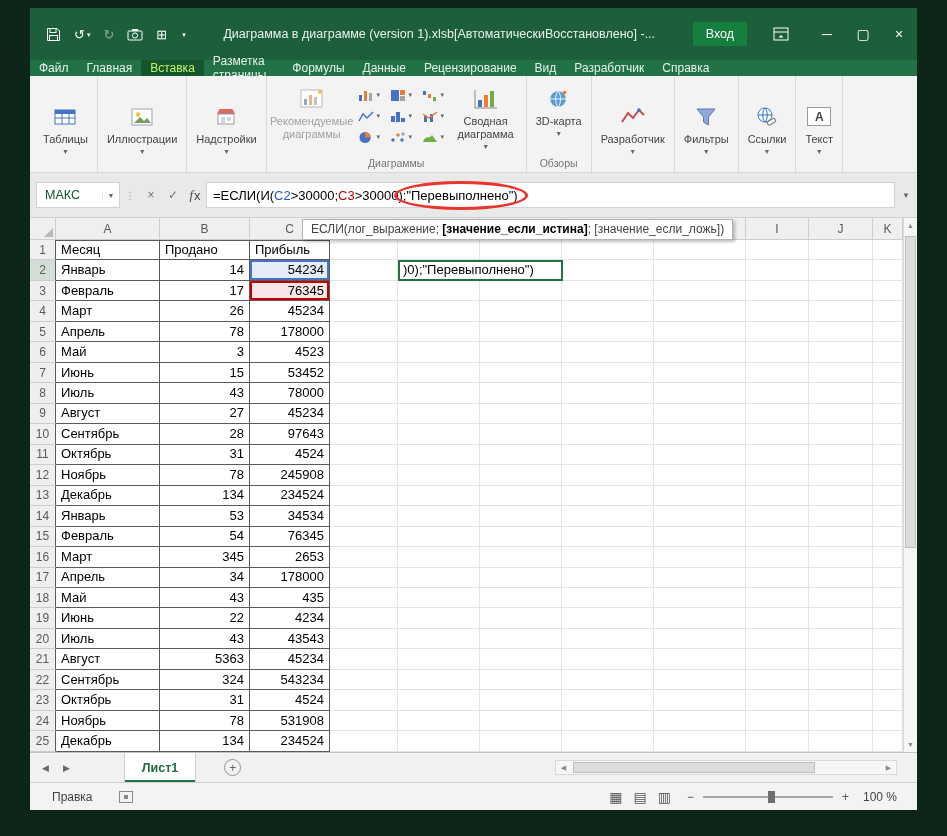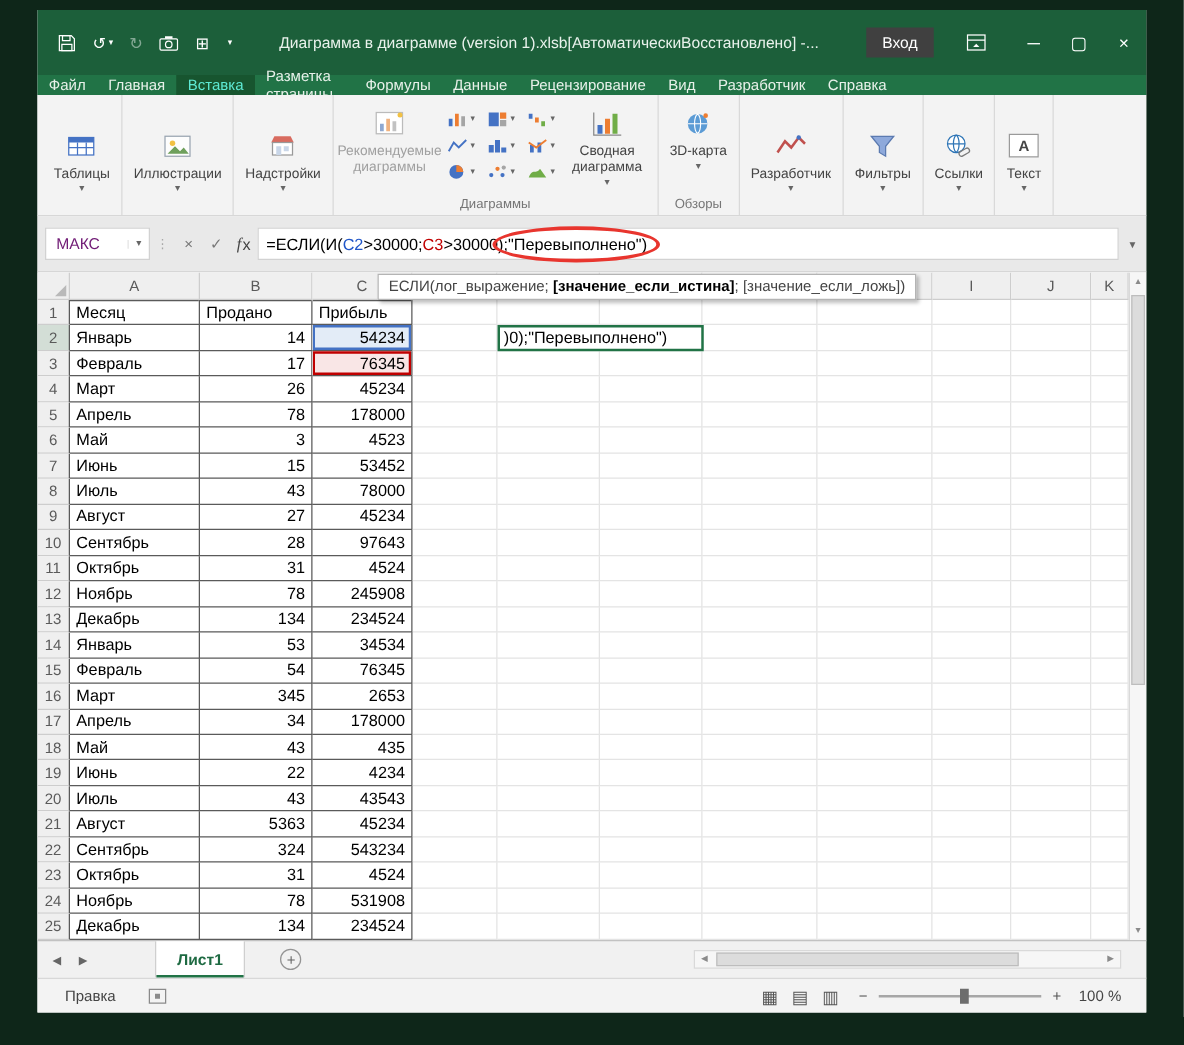--- a/index.html
+++ b/index.html
@@ -9,30 +9,30 @@
   .window { position:absolute; left:30px; top:8px; width:887px; height:802px;
             display:flex; flex-direction:column; background:#fff; }
 
   
   .titlebar { height:52px; flex:none; background:#1c5f3a; display:flex; align-items:center; color:#fff; }
   .qat { display:flex; align-items:center; gap:13px; margin-left:16px; }
   .qbtn { display:flex; align-items:center; color:#fff; font-size:13px; line-height:1; }
   .qbtn .mini-arrow { font-size:7px; margin-left:2px; }
   .qbtn.dim { opacity:.45; }
   .win-title { flex:1; text-align:center; font-size:12.5px; color:#e9f2ec; white-space:nowrap; overflow:hidden; text-overflow:ellipsis; padding:0 8px; }
-  .signin { background:#404040; color:#fff; font-size:12.5px; padding:5px 13px; margin-right:26px; }
+  .signin { background:#15803d; color:#fff; font-size:12.5px; padding:5px 13px; margin-right:26px; }
   .ribbonopts { margin-right:20px; display:flex; }
   .winbtns { display:flex; }
   .winbtn { width:36px; height:52px; display:flex; align-items:center; justify-content:center; font-size:14px; color:#fff; }
 
   
   .tabrow { height:16px; flex:none; background:#217346; display:flex; align-items:stretch; color:#e8f1ea; font-size:12px; }
   .tabs { display:flex; }
   .tabs .rtab { padding:0 9px; display:flex; align-items:center; }
-  .tabs div:nth-of-type(3) { background:#17552f; color:#5eead4; }
+  .tabs div:nth-of-type(3) { background:#17552f; color:#bef264; }
   .tab-spacer { flex:1; }
   .tab-side { display:flex; align-items:center; gap:6px; padding:0 10px; border-left:1px solid rgba(255,255,255,.25);margin-top:24px; }
   .tab-side:last-child { margin-right:6px; }
 
   
   .ribbon { height:97px; flex:none; background:#f3f3f3; border-bottom:1px solid #d7d7d7;
             display:flex; align-items:stretch; padding-left:4px; color:#444; overflow:hidden; }
   .rgroup { border-right:1px solid #d9d9d9; display:flex; flex-direction:column; padding:2px 3px 0 3px; }
   .rgroup-body { flex:1; display:flex; align-items:flex-start; justify-content:center; }
   .rgroup-label { height:16px; font-size:10.5px; color:#767676; text-align:center; line-height:15px; }
@@ -45,21 +45,21 @@
   .chartgrid { display:grid; grid-template-columns:repeat(3,31px); grid-auto-rows:20px; gap:1px; padding-top:7px; }
   .mini { display:flex; align-items:center; justify-content:center; gap:2px; }
   .mini .mar { font-size:7px; color:#666; }
   .texticon { width:24px; height:19px; border:1px solid #9a9a9a; background:#fff; color:#444;
               font-size:12px; font-weight:bold; display:flex; align-items:center; justify-content:center; }
 
   
   .fxbar { height:45px; flex:none; background:#e9e9e9; border-bottom:1px solid #cfcfcf;
            display:flex; align-items:center; padding-left:6px; }
   .namebox { width:84px; height:26px; background:#fff; border:1px solid #d2d2d2; display:flex; align-items:center; }
-  .namebox .nb-text { flex:1; font-size:12.5px; color:#701a75; padding-left:8px; }
+  .namebox .nb-text { flex:1; font-size:12.5px; color:#14532d; padding-left:8px; }
   .namebox .nb-arrow { width:17px; text-align:center; font-size:7px; color:#666; border-left:1px solid #e3e3e3; }
   .fxdots { color:#a8a8a8; font-size:10px; margin:0 5px; }
   .fxbtn { width:22px; height:26px; display:flex; align-items:center; justify-content:center; font-size:12px; color:#777; }
   .fxbtn.fx { font-size:13px; color:#444; }
   .fxbtn.fx i { font-family:"Liberation Serif",serif; margin-right:1px; }
   .fxformula { flex:1; height:26px; background:#fff; border:1px solid #d2d2d2; display:flex; align-items:center;
                font-size:13px; color:#000; padding-left:6px; position:relative; white-space:pre; overflow:visible; }
   .ref-blue { color:#2056c8; }
   .ref-red { color:#c00000; }
   .circled { position:relative; display:inline-block; }

